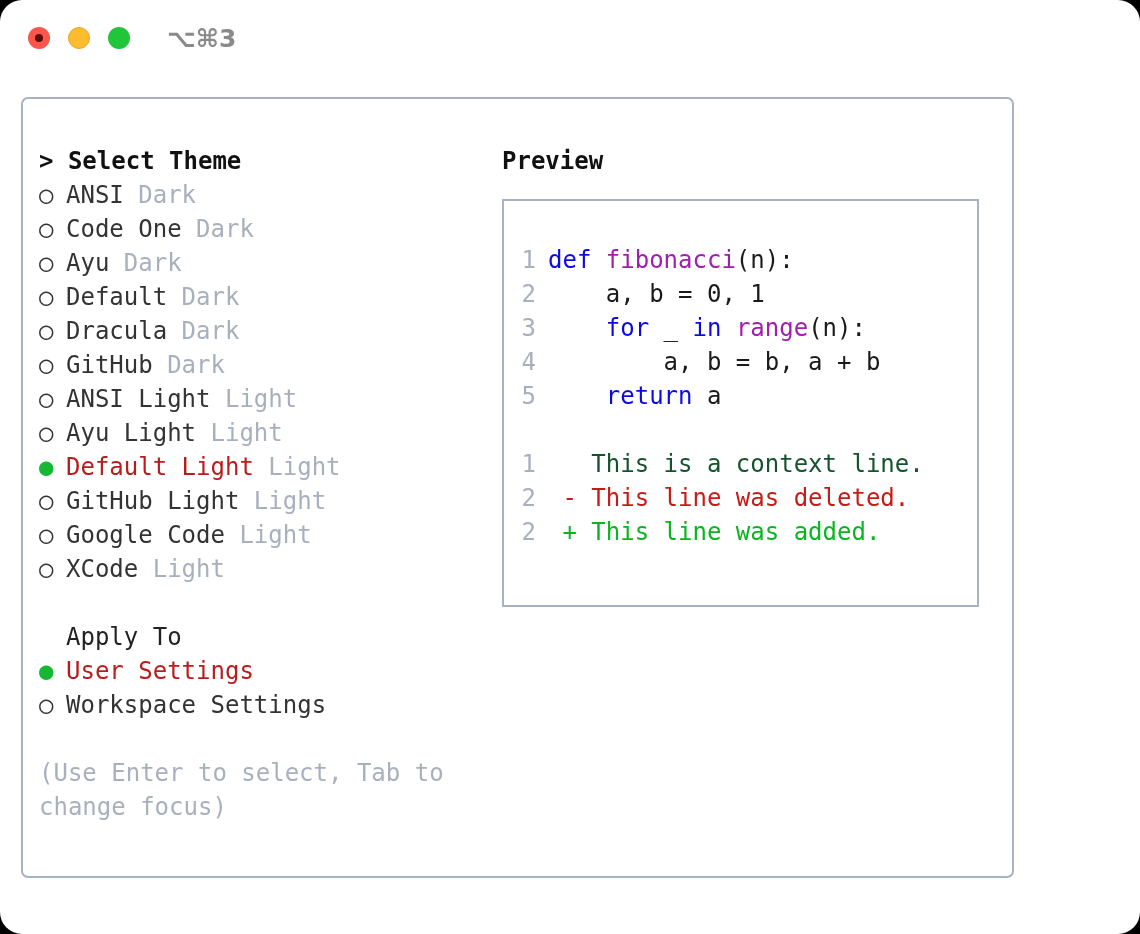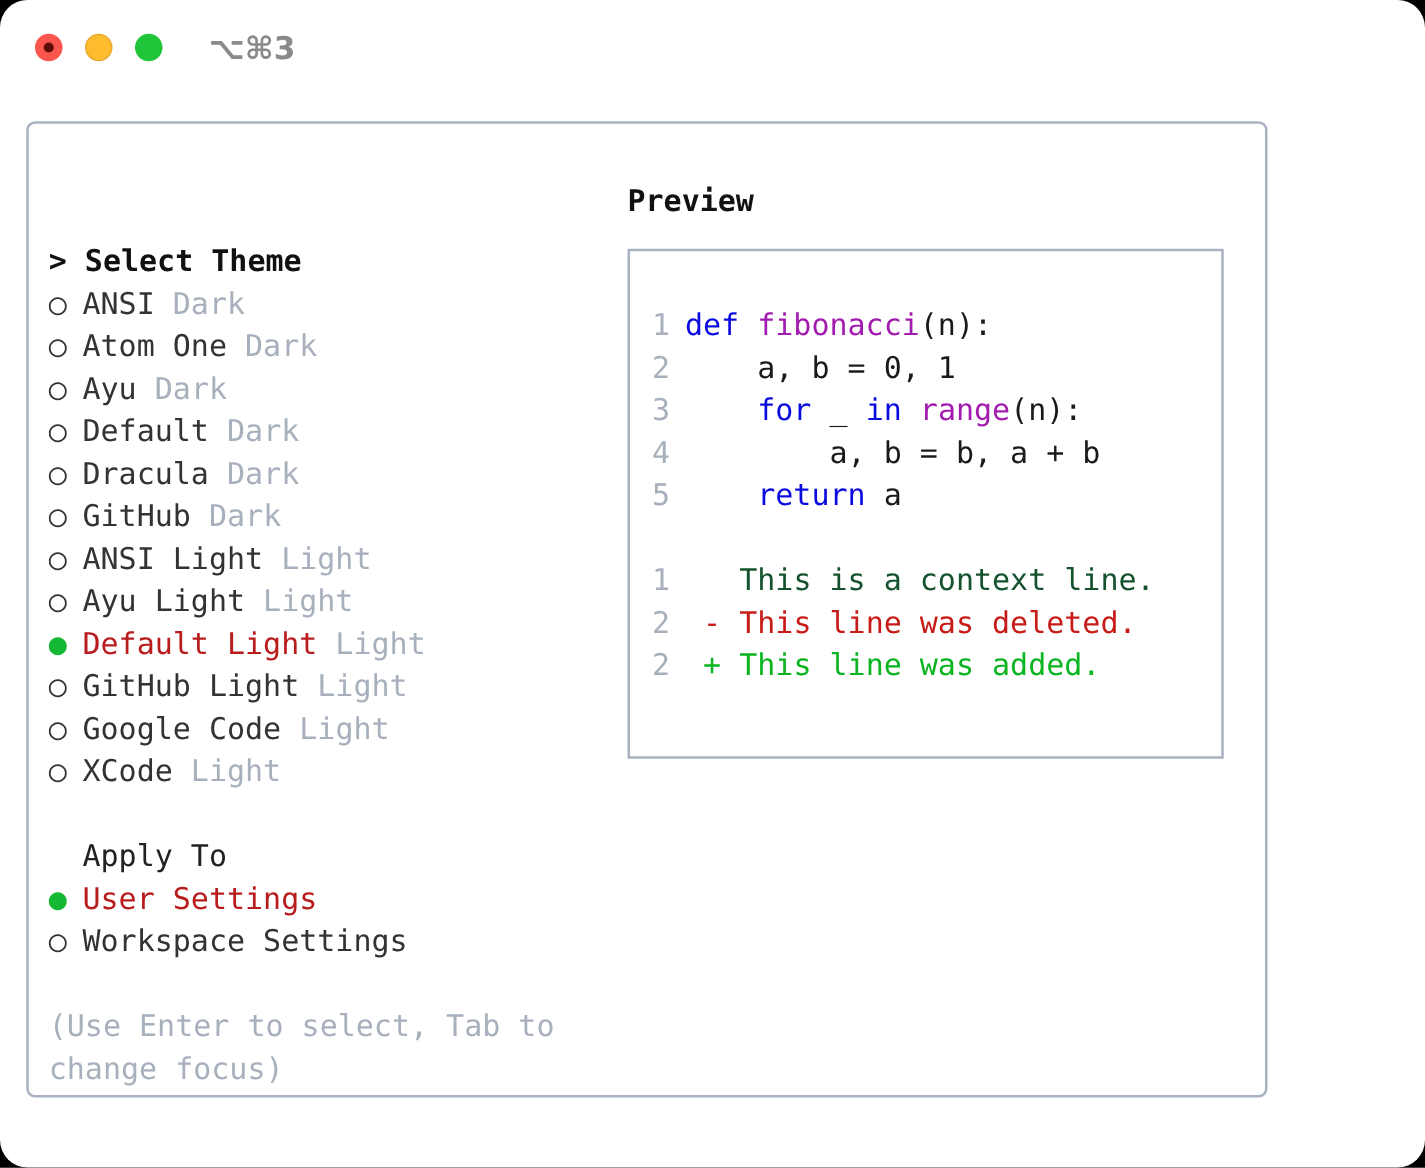--- a/index.html
+++ b/index.html
@@ -77,21 +77,20 @@
     border-radius: 7px;
     box-sizing: border-box;
     background: #ffffff;
   }
 
   
   #left-col {
     position: absolute;
     left: 16px; top: 45px;
     width: 450px;
-    margin-top: 48px;
   }
   .prompt-header {
     font-size: 24px;
     font-weight: bold;
     color: #111111;
     height: 34px;
     line-height: 34px;
     white-space: pre;
   }
   .opt-row {
@@ -184,21 +183,21 @@
     </div>
     <div id="keybinding">⌥⌘3</div>
   </div>
 
   <div id="panel">
 
     <div id="left-col">
       <div class="prompt-header">&gt; Select Theme</div>
       <div id="theme-list">
           <div class="opt-row"><span class="bullet">○</span><span class="opt-label">ANSI</span><span class="opt-tag"> Dark</span></div>
-          <div class="opt-row"><span class="bullet">○</span><span class="opt-label">Atom One</span><span class="opt-tag"> Dark</span></div>
+          <div class="opt-row"><span class="bullet">○</span><span class="opt-label">Code One</span><span class="opt-tag"> Dark</span></div>
           <div class="opt-row"><span class="bullet">○</span><span class="opt-label">Ayu</span><span class="opt-tag"> Dark</span></div>
           <div class="opt-row"><span class="bullet">○</span><span class="opt-label">Default</span><span class="opt-tag"> Dark</span></div>
           <div class="opt-row"><span class="bullet">○</span><span class="opt-label">Dracula</span><span class="opt-tag"> Dark</span></div>
           <div class="opt-row"><span class="bullet">○</span><span class="opt-label">GitHub</span><span class="opt-tag"> Dark</span></div>
           <div class="opt-row"><span class="bullet">○</span><span class="opt-label">ANSI Light</span><span class="opt-tag"> Light</span></div>
           <div class="opt-row"><span class="bullet">○</span><span class="opt-label">Ayu Light</span><span class="opt-tag"> Light</span></div>
           <div class="opt-row selected"><span class="bullet on">●</span><span class="opt-label">Default Light</span><span class="opt-tag"> Light</span></div>
           <div class="opt-row"><span class="bullet">○</span><span class="opt-label">GitHub Light</span><span class="opt-tag"> Light</span></div>
           <div class="opt-row"><span class="bullet">○</span><span class="opt-label">Google Code</span><span class="opt-tag"> Light</span></div>
           <div class="opt-row"><span class="bullet">○</span><span class="opt-label">XCode</span><span class="opt-tag"> Light</span></div>

